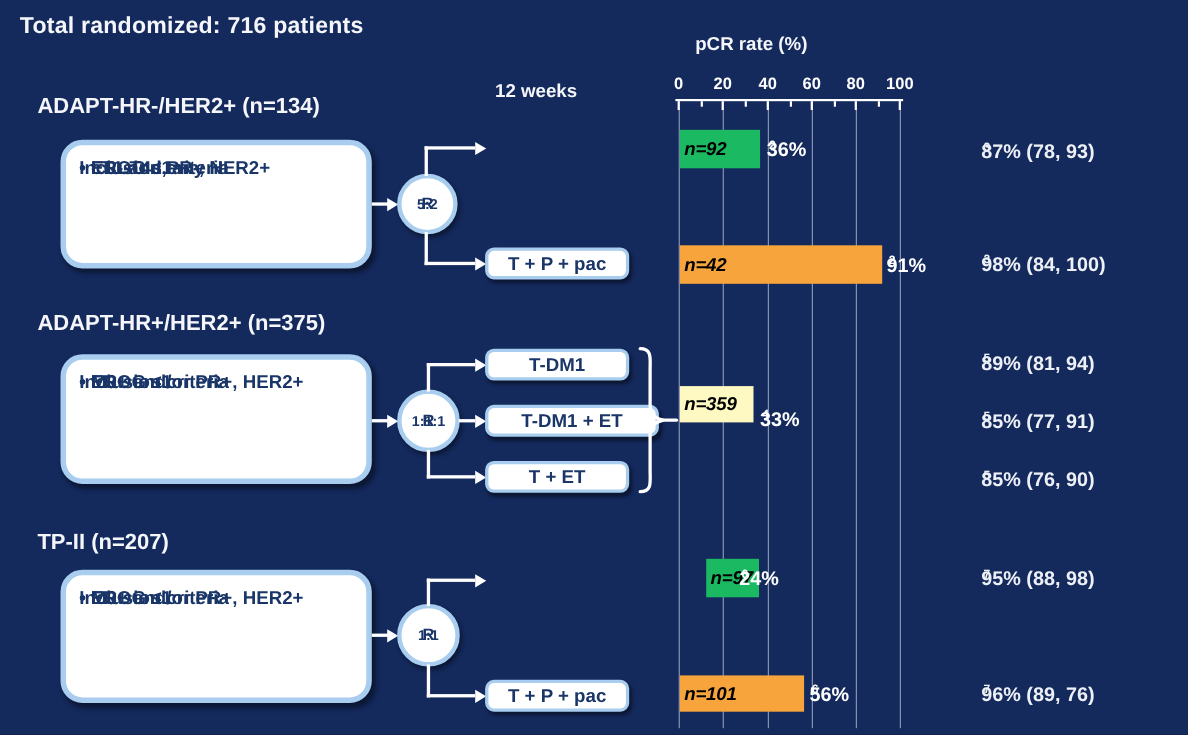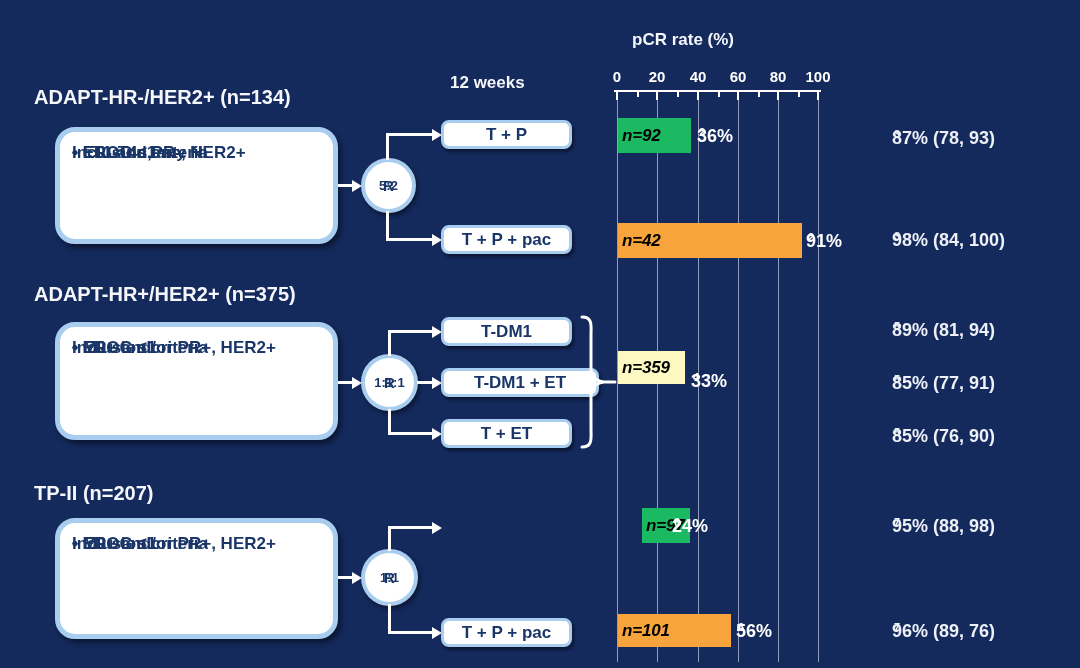--- a/index.html
+++ b/index.html
@@ -46,20 +46,21 @@
 
 <div id="canvas">
 
   <div class="gl" style="left:617px"></div>
   <div class="gl" style="left:657px"></div>
   <div class="gl" style="left:698px"></div>
   <div class="gl" style="left:738px"></div>
   <div class="gl" style="left:778px"></div>
   <div class="gl" style="left:818px"></div>
 
+  <div class="title">Total randomized: 716 patients</div>
   <div class="col-h" style="left:450px;top:73px;width:110px;font-size:17px">12 weeks</div>
   <div class="col-h" style="left:632px;top:30px;width:162px;font-size:17px">pCR rate (%)</div>
 
   <div class="axline" style="left:614px;top:90px;width:207px;height:2px"></div>
   <div class="tick" style="left:616px"></div>
   <div class="tick" style="left:656px"></div>
   <div class="tick" style="left:697px"></div>
   <div class="tick" style="left:737px"></div>
   <div class="tick" style="left:777px"></div>
   <div class="tick" style="left:817px"></div>
@@ -92,21 +93,20 @@
     <div class="r-r">5:2</div>
   </div>
 
   <div class="ln" style="left:386px;top:133px;width:3px;height:27px"></div>
   <div class="ln" style="left:386px;top:133px;width:46px;height:3px"></div>
   <div class="ah" style="left:432px;top:129px"></div>
   <div class="ln" style="left:386px;top:211px;width:3px;height:30px"></div>
   <div class="ln" style="left:386px;top:238px;width:46px;height:3px"></div>
   <div class="ah" style="left:432px;top:234px"></div>
 
-  <div class="tbox" style="left:441px;top:120px;width:131px;height:29px">T + P</div>
   <div class="tbox" style="left:441px;top:225px;width:131px;height:29px">T + P + pac</div>
 
   <div class="bar" style="left: 618px; top: 118px; height: 35px; width: 73px; background: rgb(28, 185, 99);">
     <span class="nlbl">n=92</span>
   </div>
   <div class="pct" style="left:697px;top:126px">
       <span>36%</span>
       <sup>2</sup>
     </div>
   <div class="idfs" style="left:892px;top:128px">

